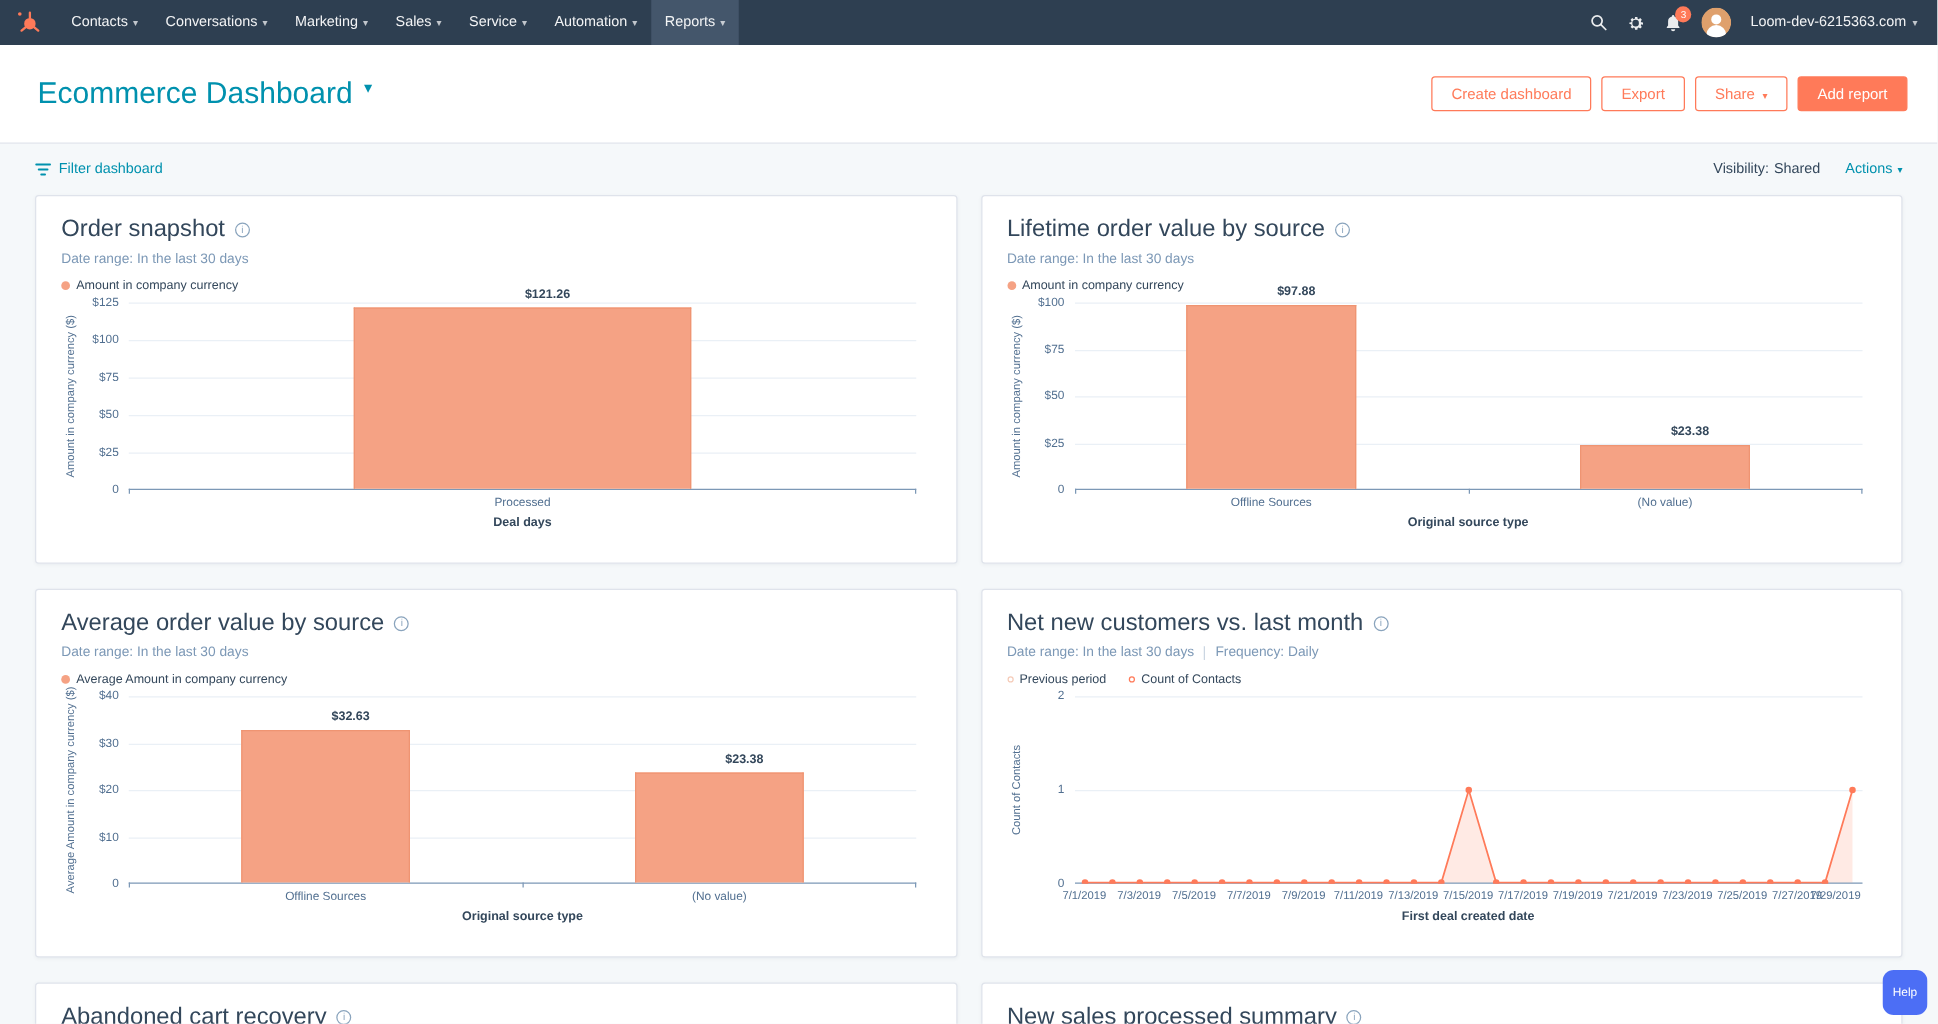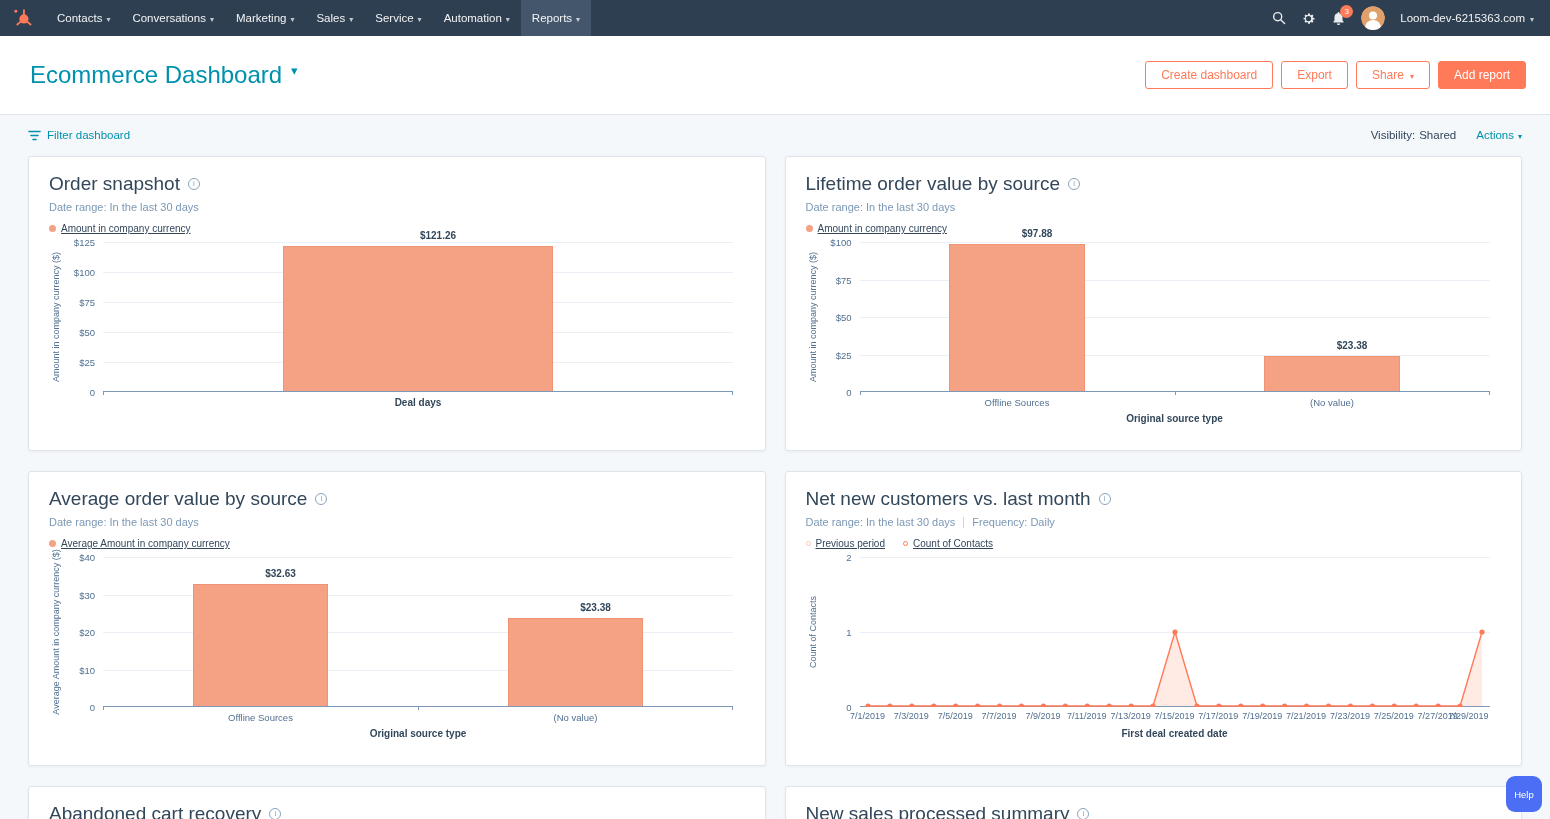--- a/index.html
+++ b/index.html
@@ -45,21 +45,21 @@
   .cards-grid { margin:0 28px; display:grid; grid-template-columns:1fr 1fr; gap:20px 19px; }
   .card { background:#fff; border:1px solid #dfe3eb; border-radius:3px; padding:16px 20px; height:295px;
           overflow:hidden; box-shadow:0 1px 3px rgba(45,62,80,.06); }
   .card-head { display:flex; align-items:center; gap:8px; }
   .card-title { font-size:19px; font-weight:400; margin:0; color:#33475b; }
   .info-icon { width:12px; height:12px; border:1px solid #8aa4bd; border-radius:50%; color:#8aa4bd;
                font-size:8px; line-height:1; display:inline-flex; align-items:center; justify-content:center; cursor:pointer; }
   .info-icon::before { content:"i"; }
   .meta { margin-top:6px; font-size:11px; color:#7c98b6; display:flex; align-items:center; gap:8px; }
   .meta-sep { width:1px; height:11px; background:#cbd6e2; }
-  .legend { margin-top:10px; display:flex; gap:18px; align-items:center; font-size:10px; color:#33475b;text-decoration:underline; }
+  .legend { margin-top:10px; display:flex; gap:18px; align-items:center; font-size:10px; color:#33475b; }
   .legend-item { display:flex; align-items:center; cursor:pointer; }
   .legend-dot { width:7px; height:7px; border-radius:50%; margin-right:5px; }
   .legend-dot.hollow { width:5px; height:5px; background:#fff; border:1.5px solid #ff7a59; }
   
   .chart-mount { margin-top:8px; }
   .chart-flex { display:flex; }
   .ylab { width:14px; position:relative; }
   .ylab span { position:absolute; left:7px; top:75px; transform:translate(-50%,-50%) rotate(-90deg);
                font-size:9px; color:#516f90; white-space:nowrap; }
   .yticks { width:40px; position:relative; }
@@ -233,20 +233,23 @@
             <div class="gridline" style="top: 0px;"></div>
             <div class="gridline" style="top: 30px;"></div>
             <div class="gridline" style="top: 60px;"></div>
             <div class="gridline" style="top: 90px;"></div>
             <div class="gridline" style="top: 120px;"></div>
             <div class="bar" style="left: 179.55px; width: 270.9px; height: 145.512px; background: rgb(245, 162, 132);"></div>
             <div class="bar-label" style="left: 315px; bottom: 150.512px;">$121.26</div>
             <div class="xtickmark" style="left: 0px;"></div>
             <div class="xtickmark" style="left: 629px;"></div>
           </div>
+        </div>
+        <div class="xrow" style="margin-left: 54px; width: 630px;">
+          <div class="xcat">Processed</div>
         </div>
         <div class="xtitle" style="margin-left: 54px; width: 630px;">Deal days</div>
       </div>
   </section>
     <section class="card">
     <div class="card-head">
       <h2 class="card-title">Lifetime order value by source</h2>
       <span class="info-icon"></span>
     </div>
     <div class="meta">

